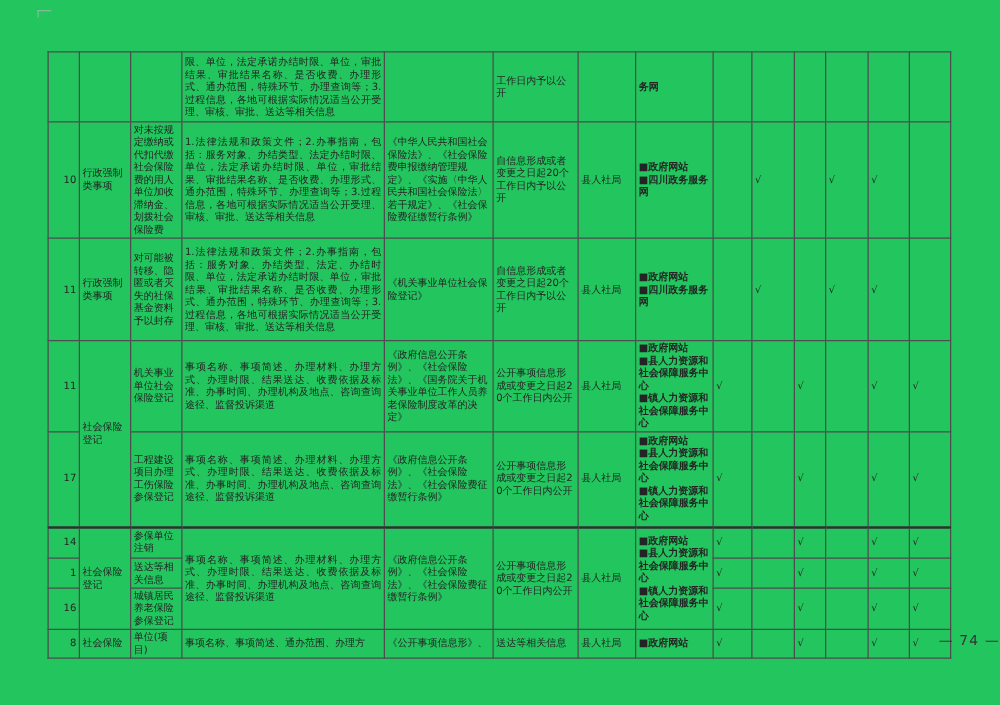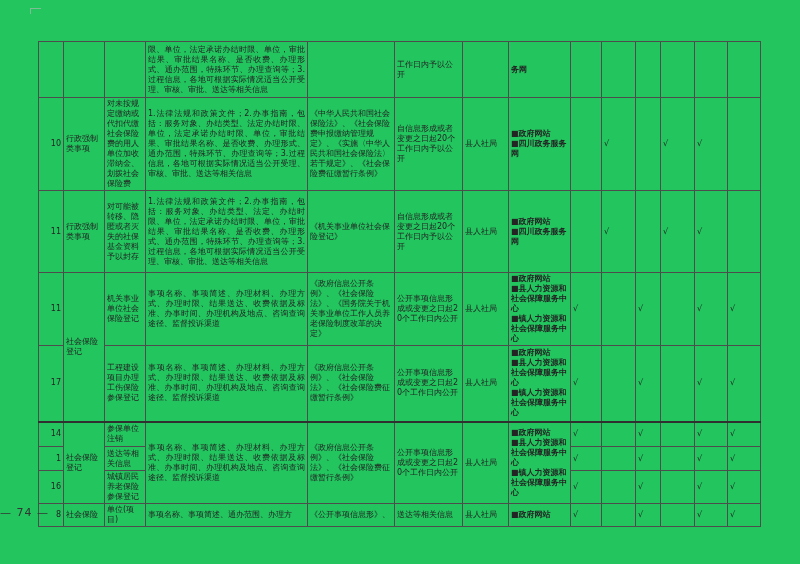--- a/index.html
+++ b/index.html
@@ -10,21 +10,21 @@
   table.doc td{border:1px solid #4d4d4d;padding:1px 2px;vertical-align:middle;
         font-size:8px;line-height:10px;overflow:hidden;word-break:break-all;
         color:#242424;}
   td.num{text-align:right;padding-left:2px;vertical-align:middle;}
   td.content{vertical-align:top;text-align:justify;}
   td.legal{vertical-align:middle;}
   td.chan{white-space:pre-line;vertical-align:middle;font-weight:bold;}
   td.ck{text-align:left;padding-left:3px;font-size:8px;}
   tr.sep td{border-top:2px solid #303030;}
   table.doc{border:1px solid #383838;}
-  .footer{position:absolute;left:0;top:506px;width:800px;text-align:left;
+  .footer{position:absolute;left:0;top:506px;width:800px;text-align:right;
         font-size:11px;letter-spacing:1px;color:#333;}
   .artifact{position:absolute;left:30px;top:8px;width:10px;height:5px;
         border-left:1px solid #bbb;border-top:1px solid #bbb;opacity:.6;}
 </style>
 </head>
 <body>
 
 <div class="page">
   <div class="artifact"></div>
 

